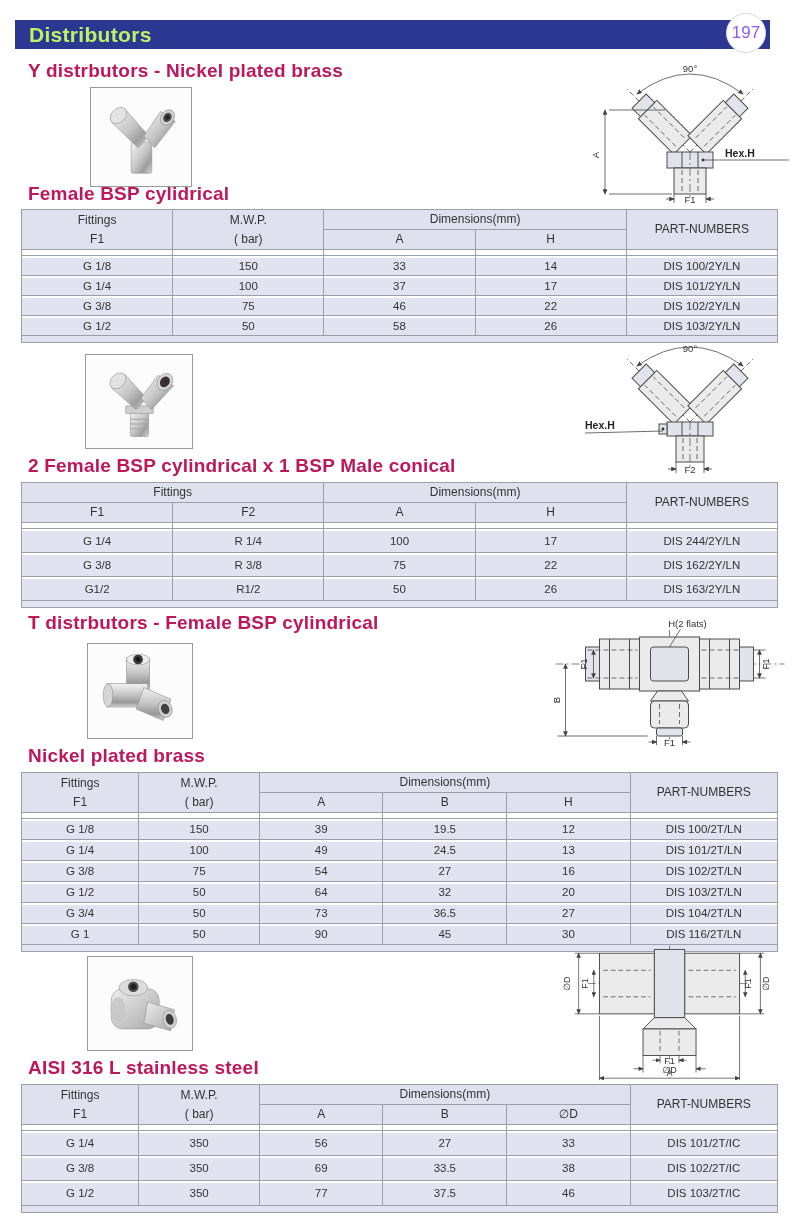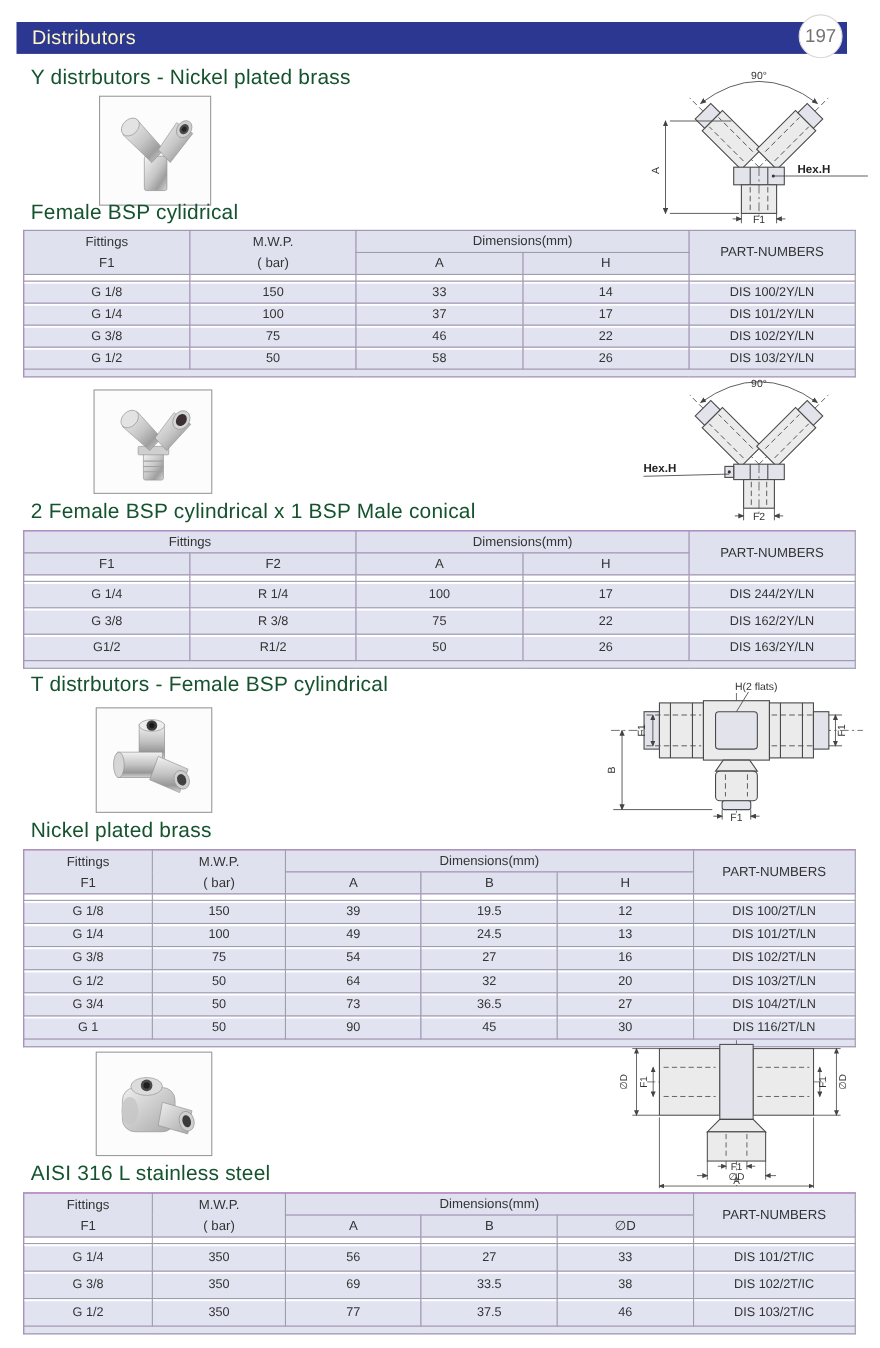--- a/index.html
+++ b/index.html
@@ -1,25 +1,25 @@
 <!DOCTYPE html>
 <html><head>
 <meta charset="utf-8">
 <style>
   html,body{margin:0;padding:0;background:#ffffff;}
   .page{position:relative;width:800px;height:1225px;background:#ffffff;overflow:hidden;
         font-family:"Liberation Sans",sans-serif;color:#333;}
   
   .hbar{position:absolute;left:15px;top:20px;width:755px;height:29px;background:#2c3792;}
-  .hbar .htxt{color:#fef9c3;font-size:18px;font-weight:normal;line-height:29px;padding-left:14px;letter-spacing:.3px;}
+  .hbar .htxt{color:#bef264;font-size:21px;font-weight:bold;line-height:29px;padding-left:14px;letter-spacing:.3px;}
   .pnum{position:absolute;left:726px;top:13px;width:38px;height:38px;border-radius:50%;
         background:#fff;border:1px solid #d9d9d9;z-index:3;text-align:center;line-height:38px;
-        font-size:17px;color:#737373;}
+        font-size:17px;color:#8b5cf6;}
   
-  .h2{position:absolute;font-size:19px;font-weight:normal;color:#14532d;letter-spacing:.2px;white-space:nowrap;}
+  .h2{position:absolute;font-size:19px;font-weight:bold;color:#be185d;letter-spacing:.2px;white-space:nowrap;}
   
   .photo{position:absolute;border:1px solid #9a9a9a;background:#fcfcfc;display:flex;align-items:center;justify-content:center;}
   
   table.cat{position:absolute;border-collapse:collapse;table-layout:fixed;width:757px;background:#d946ef;
             border:1px solid #8e8f9e;}
   table.cat th,table.cat td{border:1px solid #9d9eac;text-align:center;color:#333;padding:0;}
   table.cat thead th{background:#dfe1ef;font-size:12px;font-weight:normal;line-height:19px;height:19px;}
   table.cat thead th div{line-height:19px;}
   table.cat tbody td{background:#e2e3f0;font-size:11.5px;box-shadow:inset 0 2px 0 #ffffff;}
   table.cat tr.spacer td{height:5px;background:#fff;box-shadow:none;}

